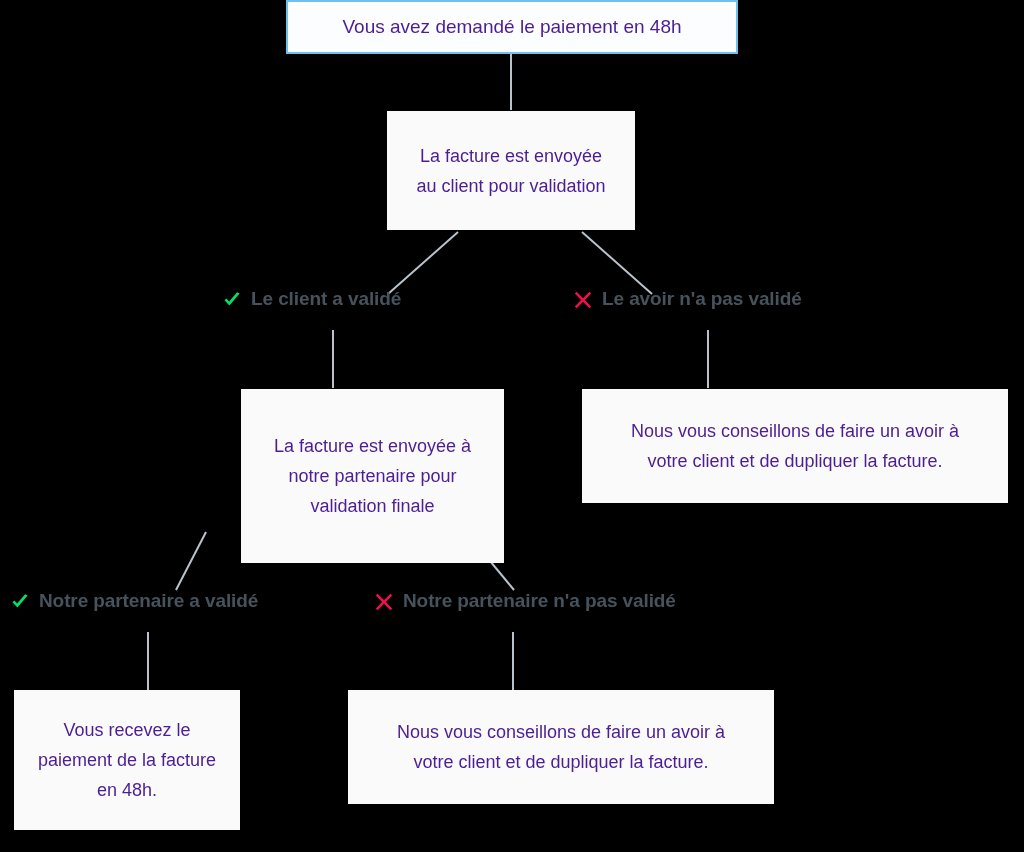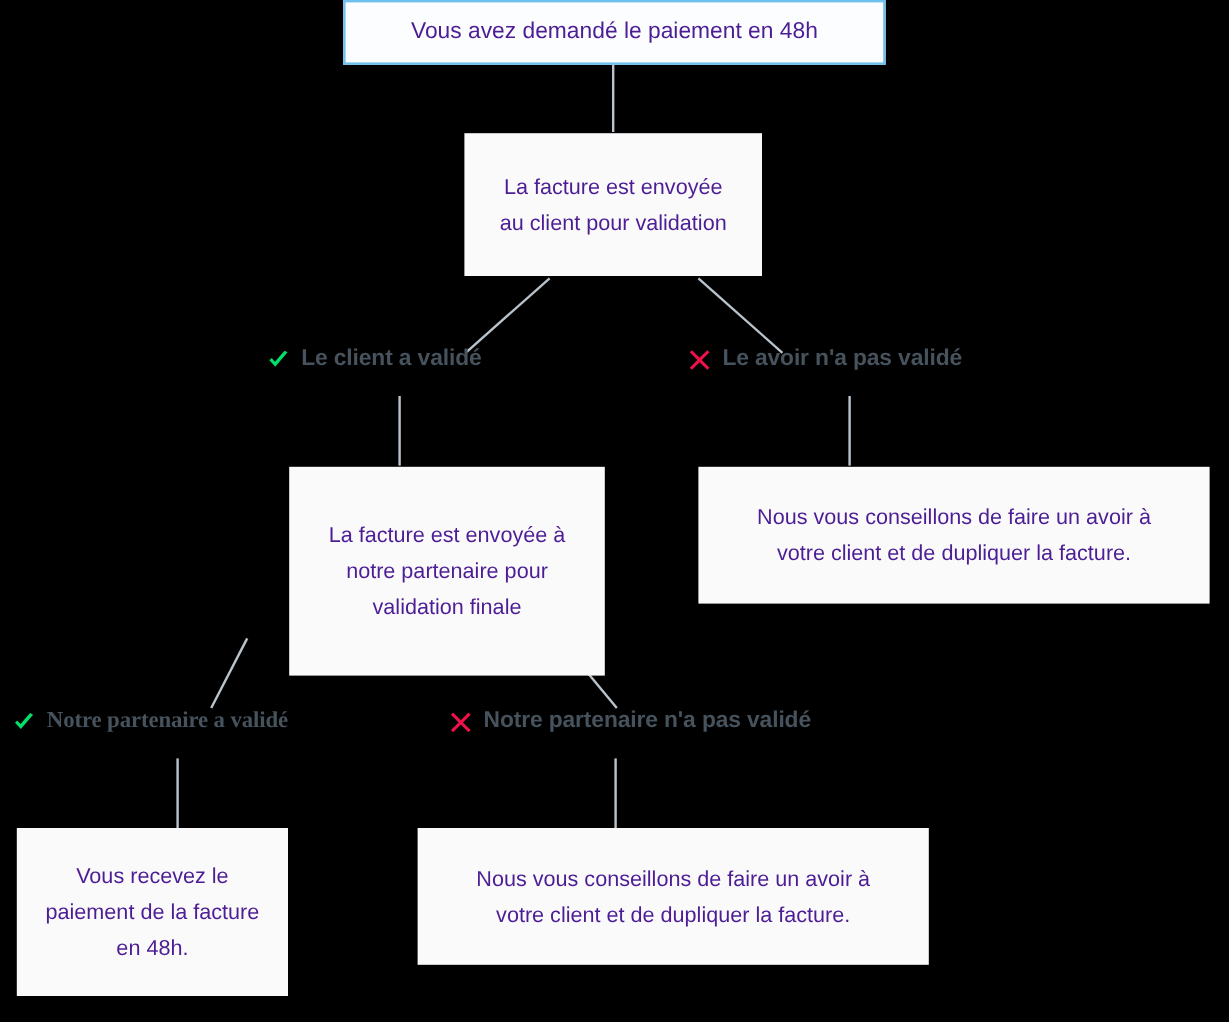--- a/index.html
+++ b/index.html
@@ -135,21 +135,21 @@
     <span class="node-text">La facture est envoyée à
 notre partenaire pour
 validation finale</span>
   </div>
 
   <div class="node" style="left:582px; top:389px; width:426px; height:114px;">
     <span class="node-text">Nous vous conseillons de faire un avoir à
 votre client et de dupliquer la facture.</span>
   </div>
 
-  <div class="branch-label" style="left:10px; top:590px;font-family:Liberation Serif, serif;">
+  <div class="branch-label" style="left:10px; top:590px;">
     <span class="mark">
       <svg width="20" height="20" viewBox="0 0 20 20" aria-hidden="true">
         <path d="M2.5 10.2 L7.4 15.6 L17.6 3.6 L15.1 2.2 L7.1 11.4 L4.4 8.4 Z" fill="#00e06a"></path>
       </svg>
     </span>
     <span class="label-text">Notre partenaire a validé</span>
   </div>
 
   <div class="branch-label" style="left:374px; top:590px;">
     <span class="mark">

